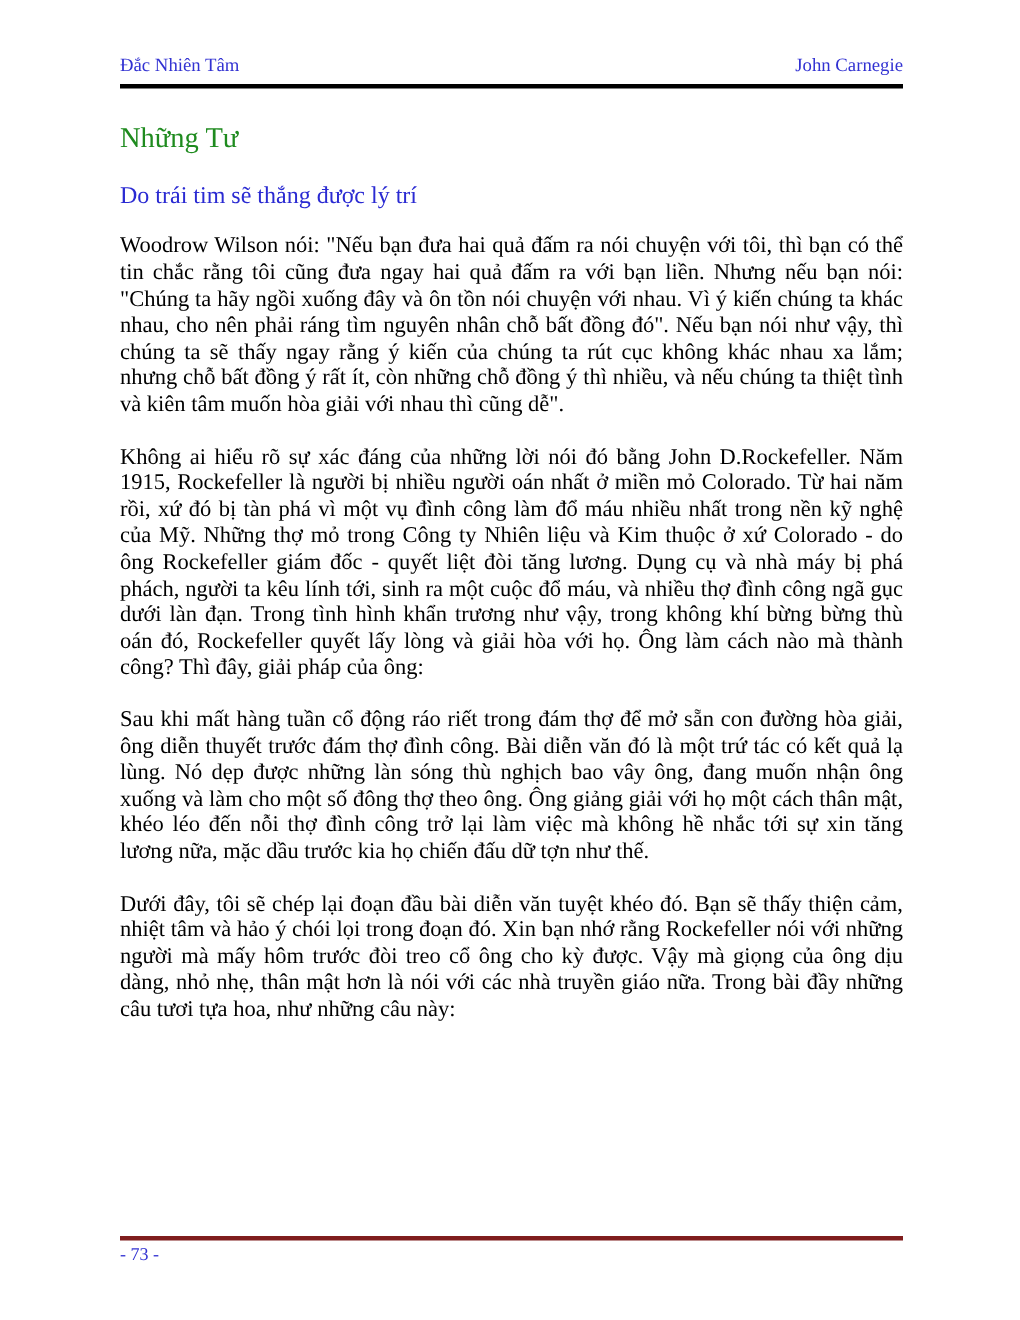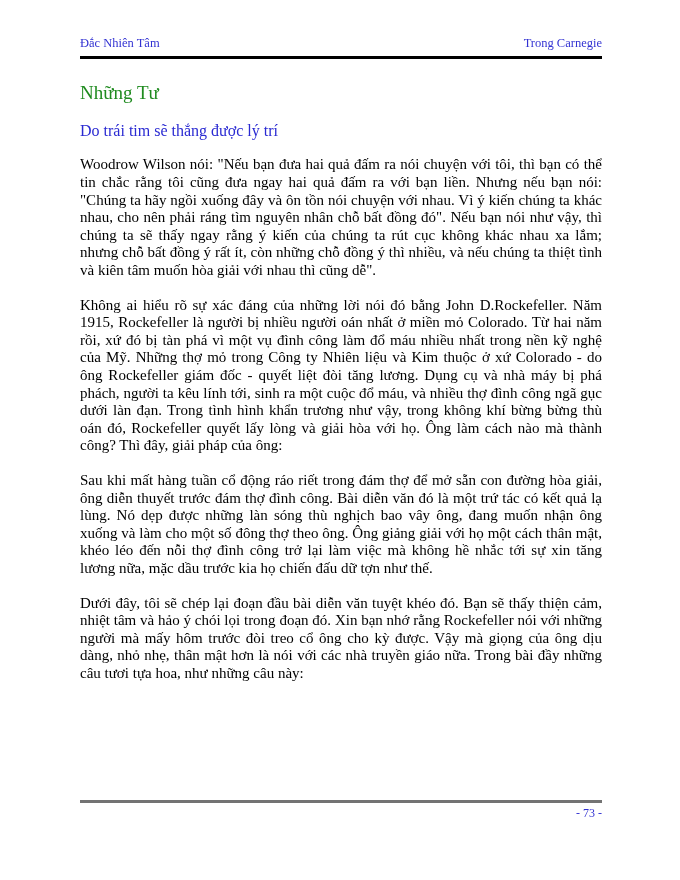--- a/index.html
+++ b/index.html
@@ -47,40 +47,40 @@
   .body-text p {
     margin: 17px 0 0 0;
     font-size: 15px;
     line-height: 17.6px;
     text-align: justify;
     color: #000000;
   }
   .page-footer {
     position: absolute;
     left: 80px;
-    top: 800px;
+    top: 824px;
     width: 522px;
-    border-top: 3px solid #737373;
-    text-align: right;
+    border-top: 3px solid #7f1d1d;
+    text-align: left;
   }
   .page-number {
     display: inline-block;
     margin-top: 2px;
     font-size: 12px;
     color: #3232d2;
   }
 </style>
 </head>
 <body>
 
 <div class="page">
 
   <div class="page-header">
     <span>Đắc Nhiên Tâm</span>
-    <span>Trong Carnegie</span>
+    <span>John Carnegie</span>
   </div>
 
   <h1 class="chapter-title">Những Tư</h1>
 
   <h2 class="chapter-subtitle">Do trái tim sẽ thắng được lý trí</h2>
 
   <div class="body-text">
     <p>Woodrow Wilson nói: "Nếu bạn đưa hai quả đấm ra nói chuyện với tôi, thì bạn có thể tin chắc rằng tôi cũng đưa ngay hai quả đấm ra với bạn liền. Nhưng nếu bạn nói: "Chúng ta hãy ngồi xuống đây và ôn tồn nói chuyện với nhau. Vì ý kiến chúng ta khác nhau, cho nên phải ráng tìm nguyên nhân chỗ bất đồng đó". Nếu bạn nói như vậy, thì chúng ta sẽ thấy ngay rằng ý kiến của chúng ta rút cục không khác nhau xa lắm; nhưng chỗ bất đồng ý rất ít, còn những chỗ đồng ý thì nhiều, và nếu chúng ta thiệt tình và kiên tâm muốn hòa giải với nhau thì cũng dễ".</p>
     <p>Không ai hiểu rõ sự xác đáng của những lời nói đó bằng John D.Rockefeller. Năm 1915, Rockefeller là người bị nhiều người oán nhất ở miền mỏ Colorado. Từ hai năm rồi, xứ đó bị tàn phá vì một vụ đình công làm đổ máu nhiều nhất trong nền kỹ nghệ của Mỹ. Những thợ mỏ trong Công ty Nhiên liệu và Kim thuộc ở xứ Colorado - do ông Rockefeller giám đốc - quyết liệt đòi tăng lương. Dụng cụ và nhà máy bị phá phách, người ta kêu lính tới, sinh ra một cuộc đổ máu, và nhiều thợ đình công ngã gục dưới làn đạn. Trong tình hình khẩn trương như vậy, trong không khí bừng bừng thù oán đó, Rockefeller quyết lấy lòng và giải hòa với họ. Ông làm cách nào mà thành công? Thì đây, giải pháp của ông:</p>
     <p>Sau khi mất hàng tuần cổ động ráo riết trong đám thợ để mở sẵn con đường hòa giải, ông diễn thuyết trước đám thợ đình công. Bài diễn văn đó là một trứ tác có kết quả lạ lùng. Nó dẹp được những làn sóng thù nghịch bao vây ông, đang muốn nhận ông xuống và làm cho một số đông thợ theo ông. Ông giảng giải với họ một cách thân mật, khéo léo đến nỗi thợ đình công trở lại làm việc mà không hề nhắc tới sự xin tăng lương nữa, mặc dầu trước kia họ chiến đấu dữ tợn như thế.</p>

